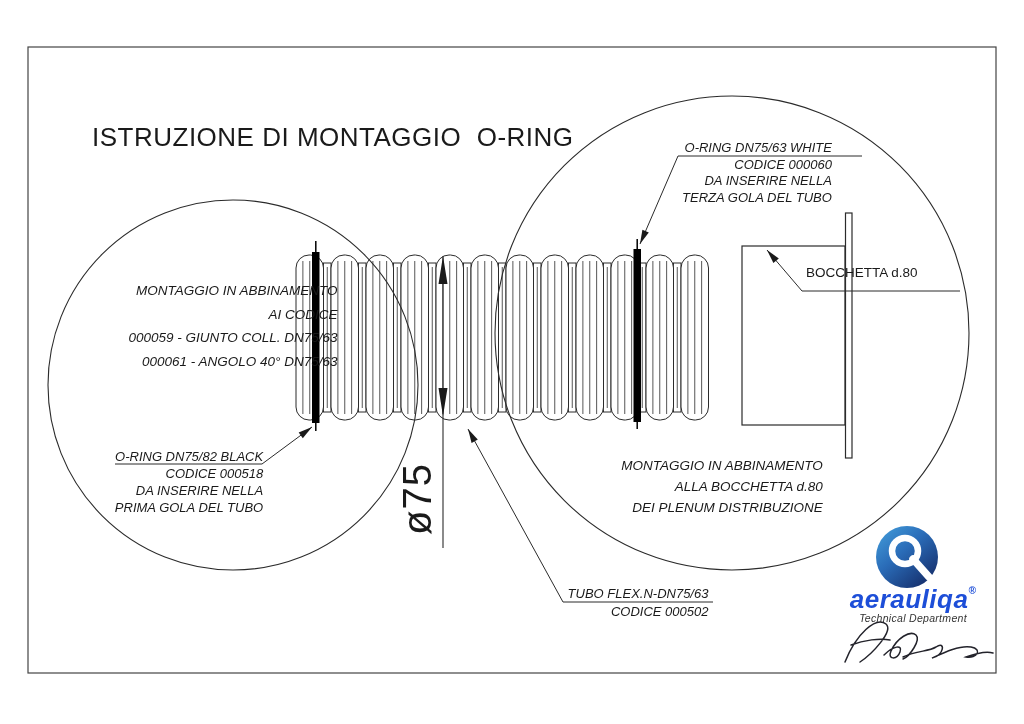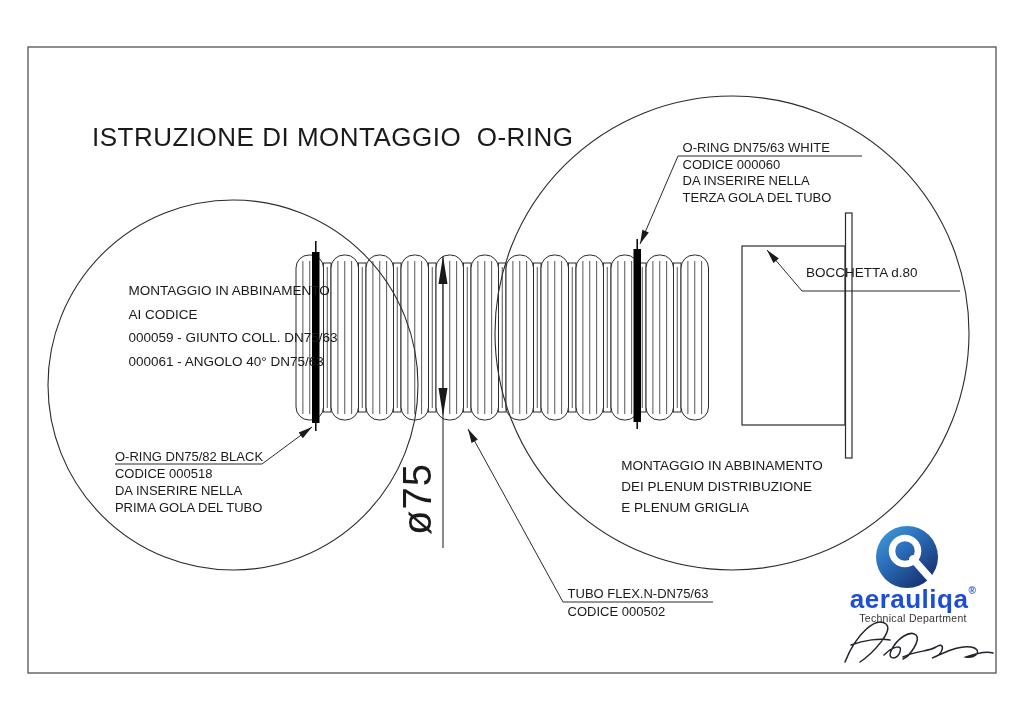--- a/index.html
+++ b/index.html
@@ -1,20 +1,20 @@
 <!DOCTYPE html>
 <html><head>
 <meta charset="utf-8">
 <style>
   html,body{margin:0;padding:0;background:#fff;}
   #page{position:relative;width:1024px;height:724px;background:#fff;overflow:hidden;
         font-family:"Liberation Sans", sans-serif;color:#1a1a1a;padding-left:32px;}
   #linework{position:absolute;left:0;top:0;}
   .txt{position:absolute;color:#1a1a1a;}
-  .ctr{transform:translateX(-50%);text-align:left;}
+  .ctr{transform:translateX(-50%);text-align:right;font-style:italic;}
   #title{left:92px;top:122px;font-size:26px;letter-spacing:.5px;white-space:pre;}
   #leftnote{left:233px;top:279px;font-size:13.5px;line-height:23.5px;white-space:nowrap;}
   #blacklabel{left:189px;top:448px;font-size:13px;line-height:17px;white-space:nowrap;}
   #whitelabel{left:757px;top:140px;font-size:13px;line-height:16.5px;white-space:nowrap;}
   #bocchettalabel{left:806px;top:265px;font-size:13.5px;white-space:nowrap;}
   #rightnote{left:722px;top:455px;font-size:13.5px;line-height:21px;white-space:nowrap;}
   #tubolabel{left:638px;top:585px;font-size:13px;line-height:17.5px;white-space:nowrap;}
   #dimlabel{left:417px;top:499px;font-size:40px;transform:translate(-50%,-50%) rotate(-90deg);
             white-space:nowrap;letter-spacing:1px;}
   #brand{left:913px;top:584px;font-size:26px;font-weight:bold;color:#1d4ed8;letter-spacing:.5px;white-space:nowrap;}
@@ -180,22 +180,22 @@
     <div>O-RING DN75/63 WHITE</div>
     <div>CODICE 000060</div>
     <div>DA INSERIRE NELLA</div>
     <div>TERZA GOLA DEL TUBO</div>
   </div>
 
   <div class="txt" id="bocchettalabel">BOCCHETTA d.80</div>
 
   <div class="txt ctr" id="rightnote">
     <div>MONTAGGIO IN ABBINAMENTO</div>
+    <div>ALLA BOCCHETTA d.80</div>
     <div>DEI PLENUM DISTRIBUZIONE</div>
-    <div>E PLENUM GRIGLIA</div>
   </div>
 
   <div class="txt ctr" id="tubolabel">
     <div>TUBO FLEX.N-DN75/63</div>
     <div>CODICE 000502</div>
   </div>
 
   <div class="txt" id="dimlabel">ø75</div>
 
   <div class="txt ctr" id="brand">

